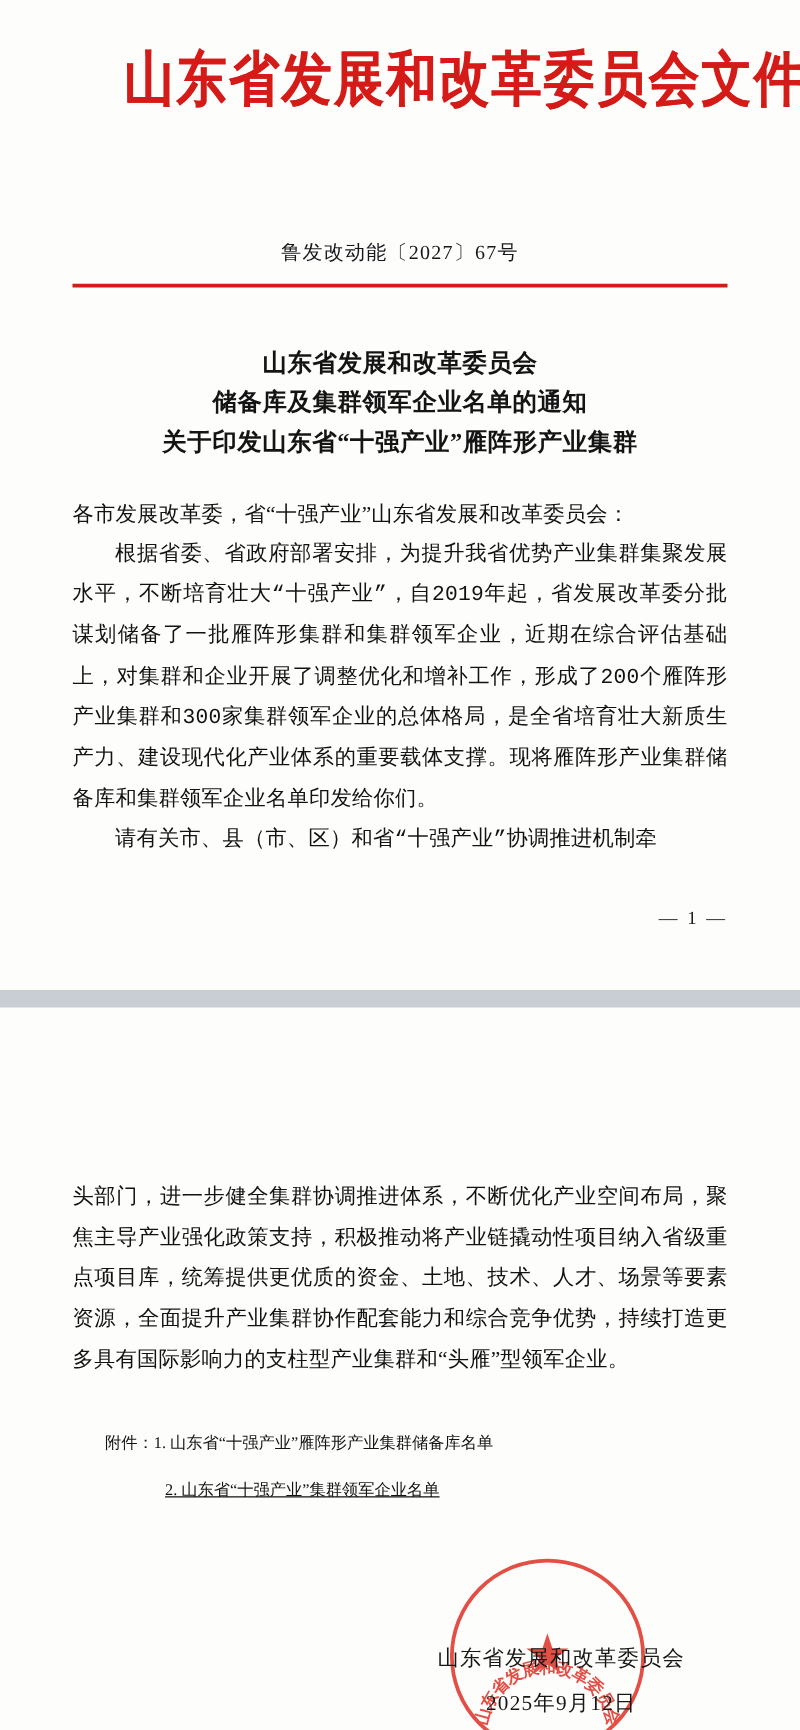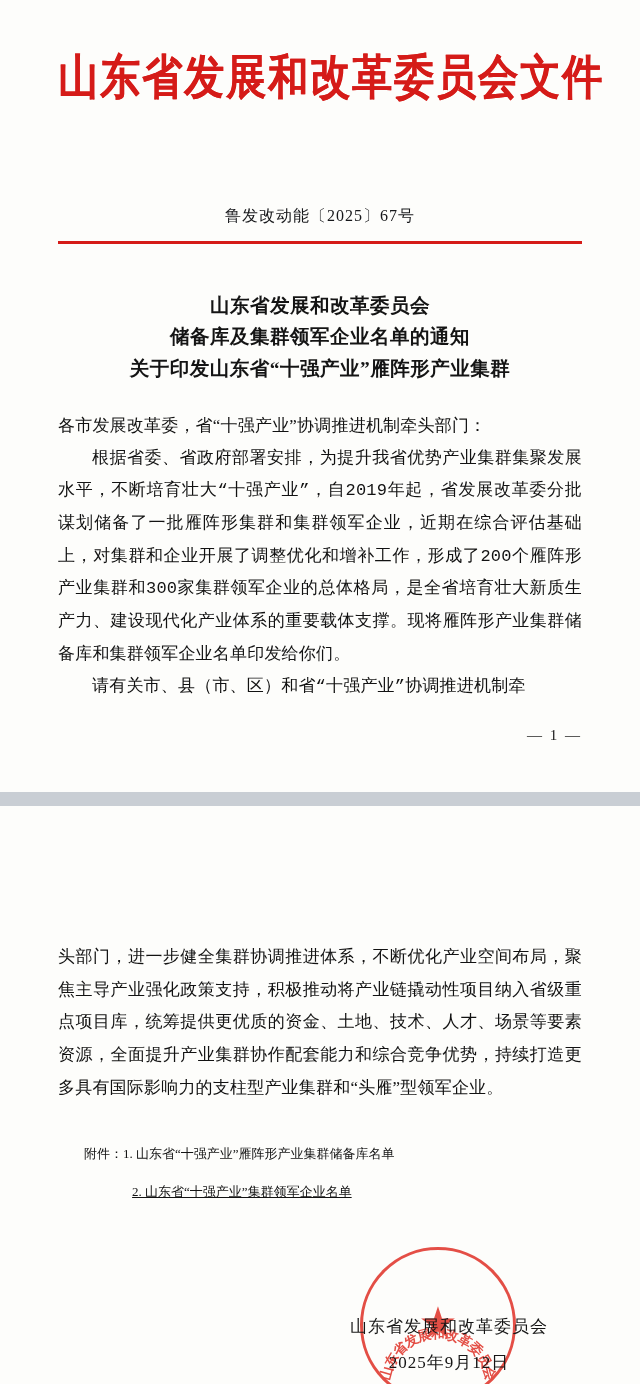--- a/index.html
+++ b/index.html
@@ -35,21 +35,22 @@
     background: #c9ced4;
   }
   .page-2 {
     height: 708px;
     padding: 0 58px;
   }
 
   
   .masthead {
     text-align: left;
-    padding-top: 48px;
+    padding-top: 34px;
+    margin-left: 41px;
   }
   .masthead-title {
     color: #d51b18;
     font-family: "Liberation Serif", "DejaVu Serif", serif;
     font-weight: bold;
     font-size: 40px;
     letter-spacing: 2px;
     line-height: 1.25;
     white-space: nowrap;
     transform: scaleY(1.18);
@@ -185,31 +186,31 @@
 <body>
 
 <div class="doc-viewer">
 
   <div class="page page-1">
 
     <div class="masthead">
       <div class="masthead-title">山东省发展和改革委员会文件</div>
     </div>
 
-    <div class="doc-number">鲁发改动能〔2025〕67号</div>
+    <div class="doc-number">鲁发改动能〔2027〕67号</div>
     <div class="red-rule"></div>
 
     <div class="title-block">
       <span class="title-line">山东省发展和改革委员会</span>
       <span class="title-line">储备库及集群领军企业名单的通知</span>
       <span class="title-line">关于印发山东省“十强产业”雁阵形产业集群</span>
     </div>
 
     <div class="body-block">
-      <p>各市发展改革委，省“十强产业”协调推进机制牵头部门：</p>
+      <p>各市发展改革委，省“十强产业”山东省发展和改革委员会：</p>
       <p class="indent-2">根据省委、省政府部署安排，为提升我省优势产业集群集聚发展水平，不断培育壮大“十强产业”，自2019年起，省发展改革委分批谋划储备了一批雁阵形集群和集群领军企业，近期在综合评估基础上，对集群和企业开展了调整优化和增补工作，形成了200个雁阵形产业集群和300家集群领军企业的总体格局，是全省培育壮大新质生产力、建设现代化产业体系的重要载体支撑。现将雁阵形产业集群储备库和集群领军企业名单印发给你们。</p>
       <p class="indent-2">请有关市、县（市、区）和省“十强产业”协调推进机制牵</p>
     </div>
 
     <div class="page-number">— 1 —</div>
   </div>
 
   <div class="page-gap"></div>
 
   <div class="page page-2">

